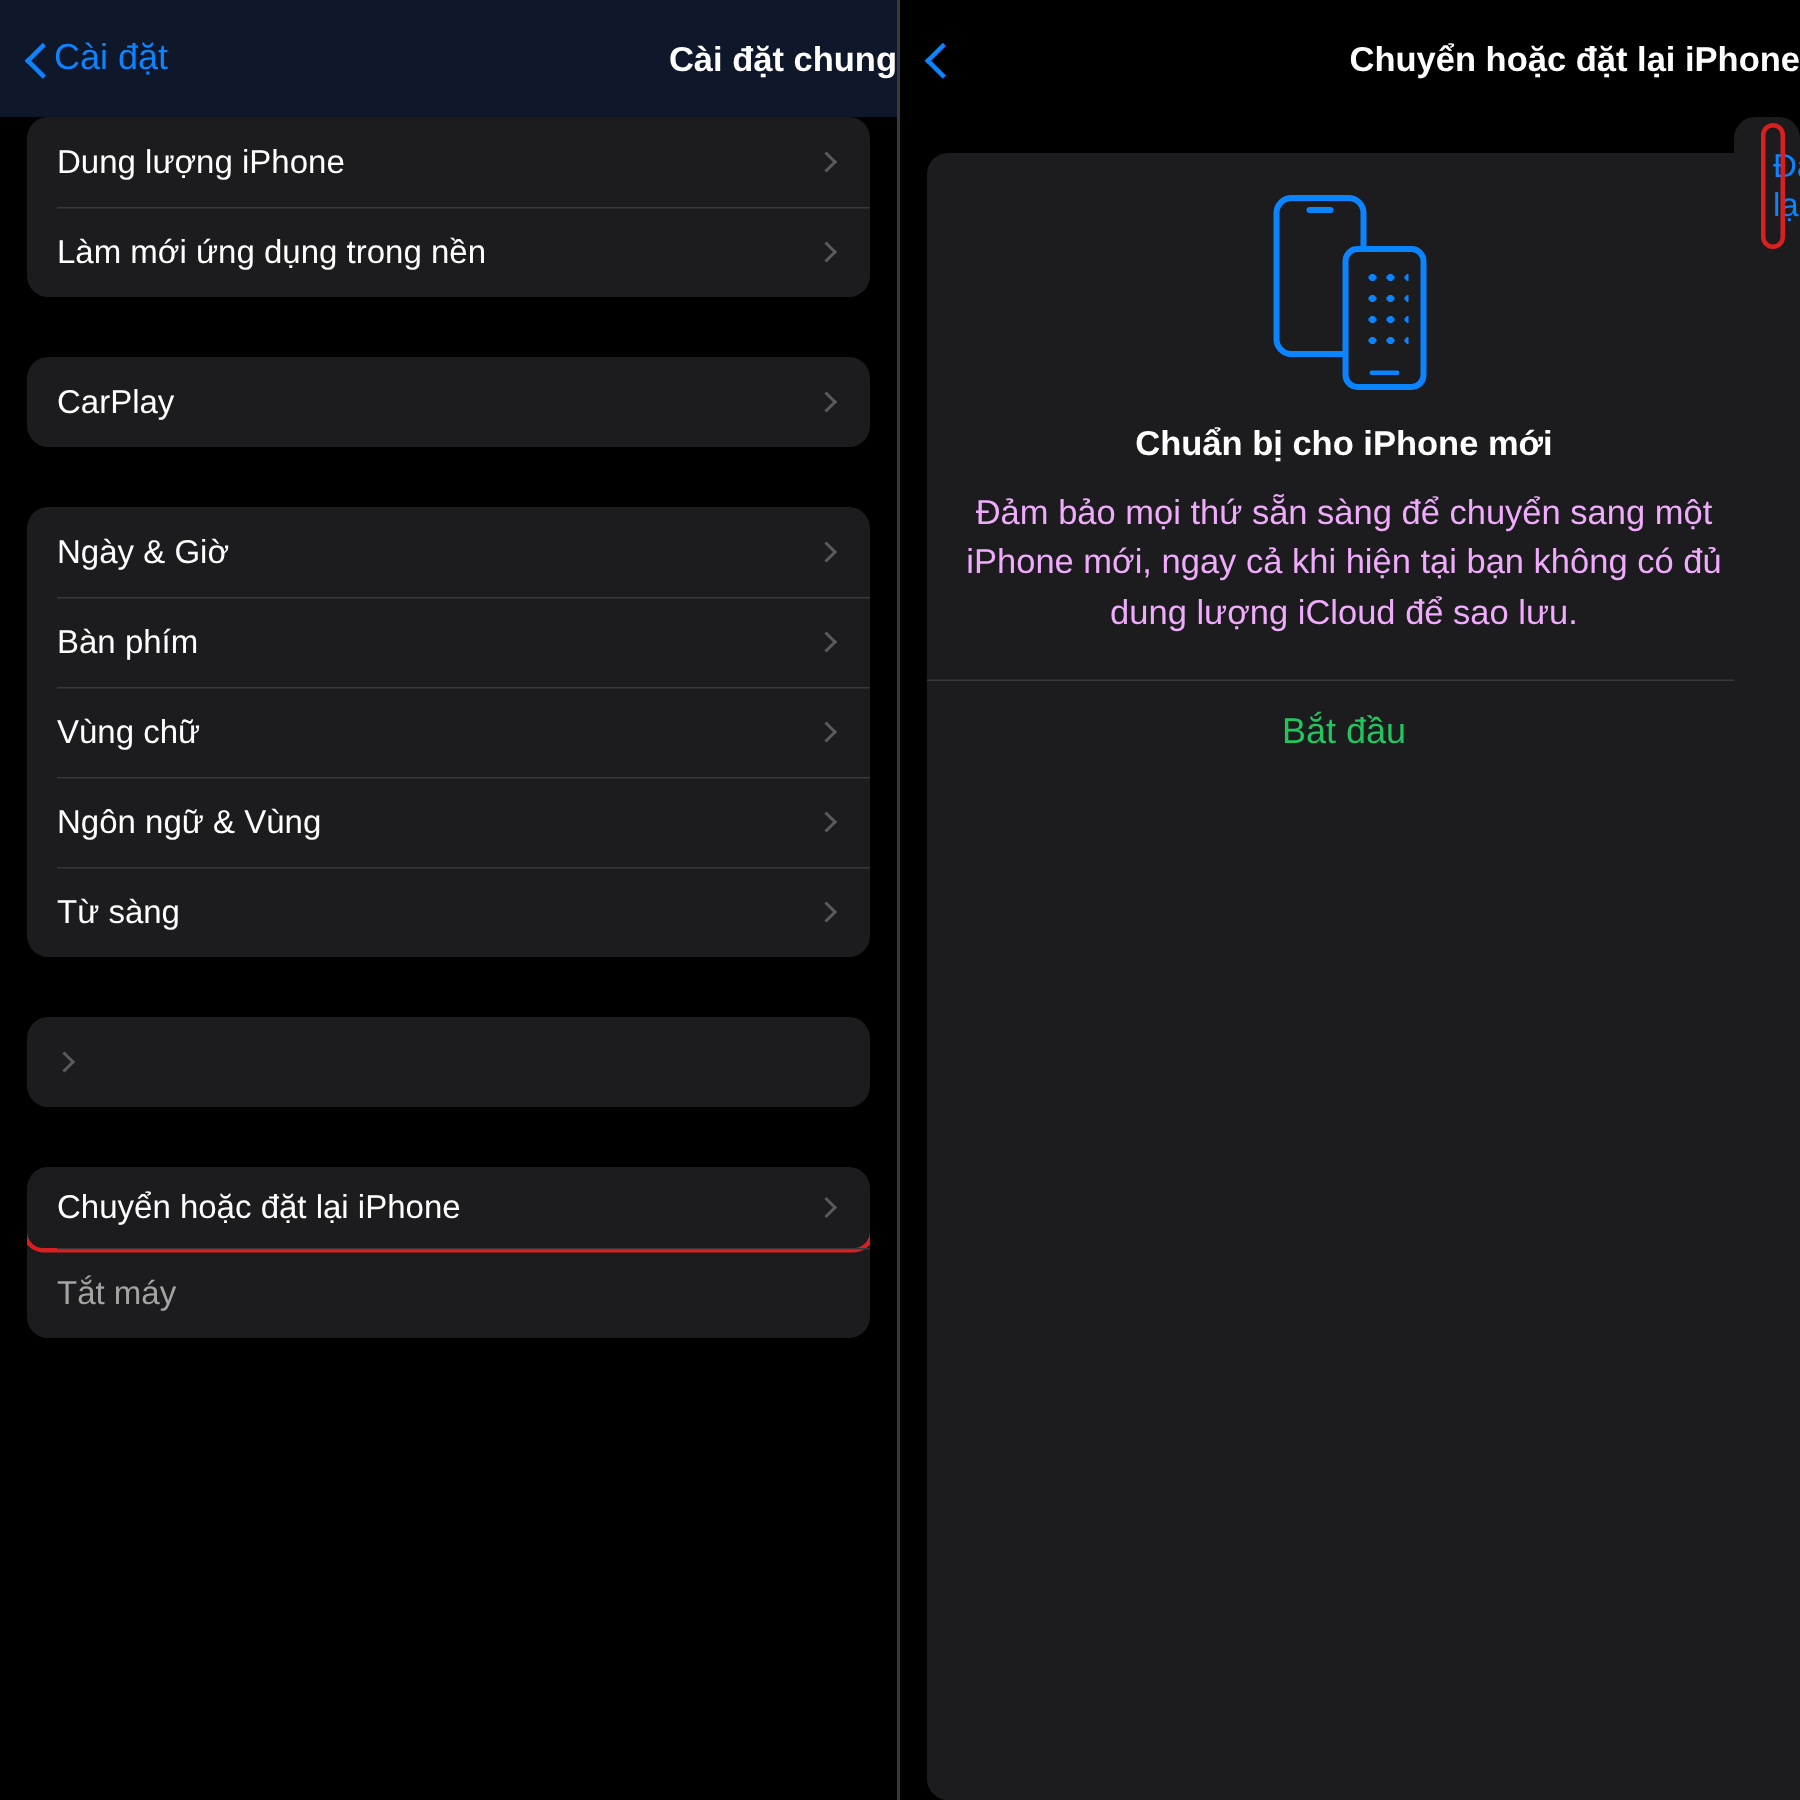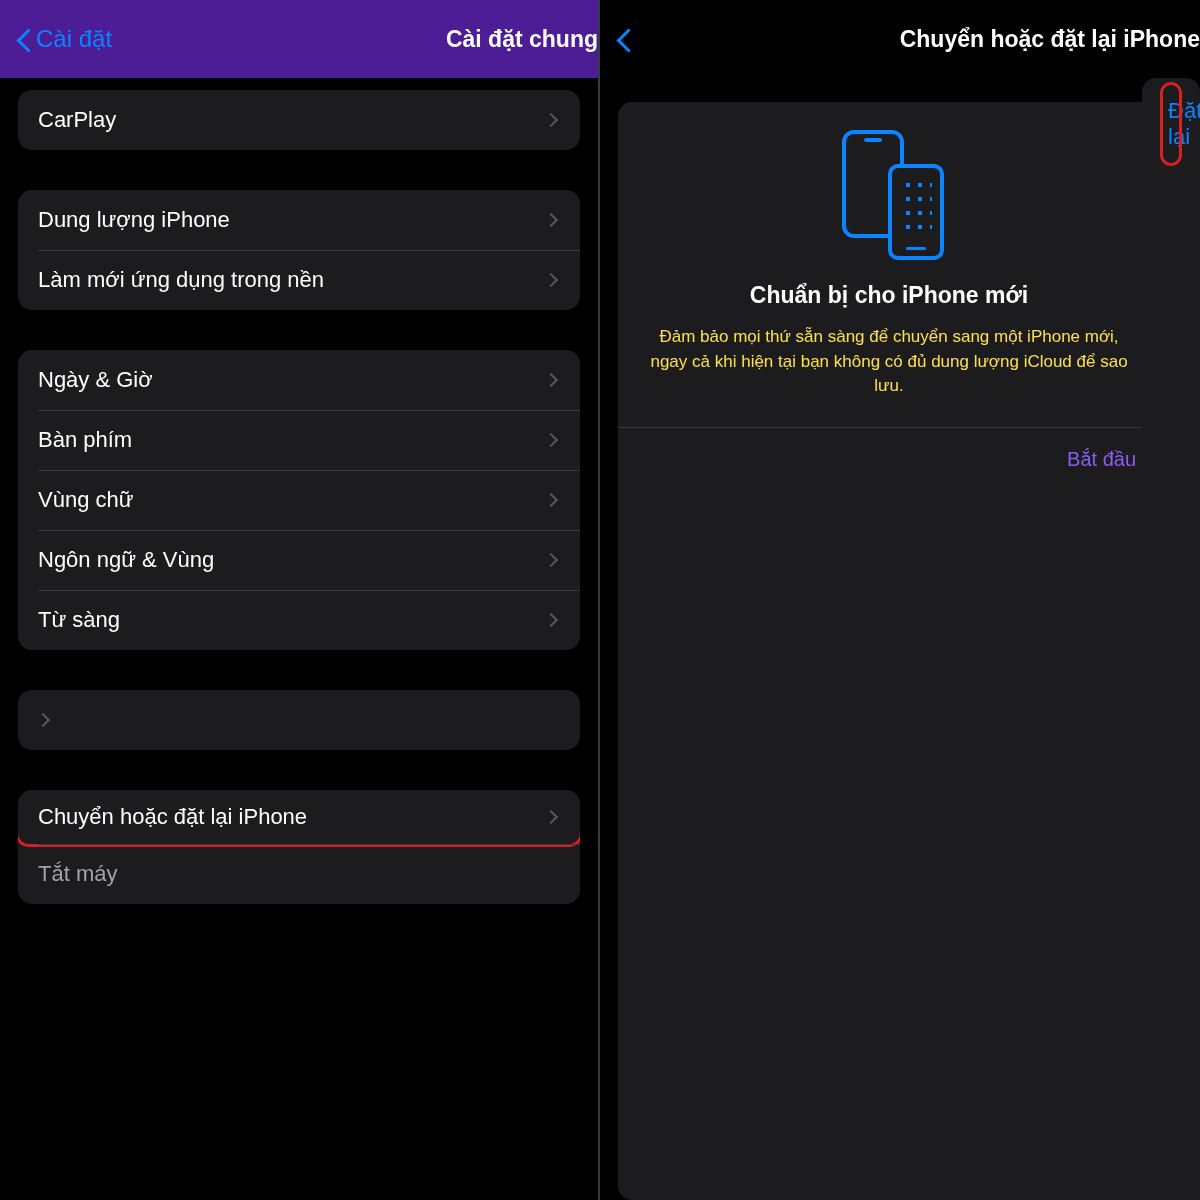--- a/index.html
+++ b/index.html
@@ -1,19 +1,19 @@
 <!DOCTYPE html>
 <html><head>
 <meta charset="utf-8">
 <style>
 * { margin: 0; padding: 0; box-sizing: border-box; font-family: -apple-system, BlinkMacSystemFont, "Segoe UI", sans-serif; }
 body { background: #3a3a3a; width: 1200px; height: 1200px; display: flex; }
 .phone { width: 600px; height: 1200px; background: #000; display: flex; flex-direction: column; overflow: hidden; }
 .phone.left { border-right: 2px solid #3a3a3a; }
-.nav-bar { height: 78px; display: flex; align-items: center; position: relative; background: #4c1d95; }
+.nav-bar { height: 78px; display: flex; align-items: center; position: relative; background: #0f172a; }
 .nav-bar.dark { background: #000; }
 .back-arrow { position: absolute; left: 16px; display: flex; align-items: center; gap: 4px; color: #0a84ff; font-size: 24px; }
 .chevron-left { width: 16px; height: 28px; position: relative; }
 .chevron-left::before { content: ''; position: absolute; width: 14px; height: 14px; border-left: 3px solid #0a84ff; border-bottom: 3px solid #0a84ff; transform: rotate(45deg); top: 7px; left: 4px; }
 .nav-title { position: absolute; left: 0; right: 0; text-align: right; color: #fff; font-size: 23px; font-weight: 600; }
 .content { flex: 1; padding: 0 18px; overflow-y: auto; }
 .group { background: #1c1c1e; border-radius: 14px; margin-bottom: 40px; overflow: hidden; }
 .group.first { margin-top: 12px; }
 .row { display: flex; align-items: center; min-height: 60px; padding: 14px 20px; position: relative; }
 .row + .row::before { content: ''; position: absolute; top: 0; left: 20px; right: 0; height: 1px; background: #38383a; }
@@ -23,56 +23,56 @@
 .highlight-red { border: 3px solid #d92020; border-radius: 14px; margin: -3px; }
 .card { background: #1c1c1e; border-radius: 14px; margin: 24px 0 0 0; padding: 28px 24px 22px 24px; text-align: center; }
 .phone-icons { display: flex; justify-content: center; margin-bottom: 22px; }
 .phone-icon-wrap { position: relative; width: 110px; height: 130px; }
 .phone-big { position: absolute; left: 8px; top: 0; width: 62px; height: 108px; border: 4px solid #0a84ff; border-radius: 12px; }
 .phone-big::after { content: ''; position: absolute; top: 4px; left: 18px; width: 18px; height: 4px; background: #0a84ff; border-radius: 2px; }
 .phone-small { position: absolute; right: 0; top: 34px; width: 56px; height: 96px; border: 4px solid #0a84ff; border-radius: 10px; background: #1c1c1e; }
 .phone-small::before { content: ''; position: absolute; top: 8px; left: 8px; right: 8px; bottom: 24px; background-image: radial-gradient(circle, #0a84ff 2.5px, transparent 2.5px); background-size: 12px 14px; background-position: 2px 2px; }
 .phone-small::after { content: ''; position: absolute; bottom: 6px; left: 50%; transform: translateX(-50%); width: 20px; height: 3px; background: #0a84ff; border-radius: 2px; }
 .card-title { color: #fff; font-size: 23px; font-weight: 600; margin-bottom: 16px; }
-.card-desc { color: #fde047; font-size: 17px; line-height: 1.45; }
+.card-desc { color: #f0abfc; font-size: 23px; line-height: 1.45; }
 .card-divider { height: 1px; background: #38383a; margin: 28px -24px 0 -24px; }
-.card-action { color: #8b5cf6; font-size: 20px; padding-top: 20px; text-align: right; }
+.card-action { color: #22c55e; font-size: 24px; padding-top: 20px; }
 .phone.right .content { display: flex; flex-direction: row; }
 .spacer { flex: 1; }
 .bottom-list { background: #1c1c1e; border-radius: 14px 14px 0 0; margin: 0 -18px; overflow: hidden; }
 .bottom-row { padding: 20px 26px; position: relative; }
 .bottom-row + .bottom-row::before { content: ''; position: absolute; top: 0; left: 38px; right: 0; height: 1px; background: #38383a; }
 .bottom-row-label { color: #0a84ff; font-size: 22px; }
 .highlight-red-row { position: absolute; left: 18px; right: 18px; top: 4px; bottom: 4px; border: 3px solid #d92020; border-radius: 14px; pointer-events: none; }
 </style>
 </head>
 <body>
 
 <div class="phone left">
   <div class="nav-bar">
     <div class="back-arrow">
       <span class="chevron-left"></span>
       <span>Cài đặt</span>
     </div>
     <div class="nav-title">Cài đặt chung</div>
   </div>
   <div class="content">
-    <div class="group first">
-      <div class="row">
-        <span class="row-label">CarPlay</span>
-        <span class="chevron-right"></span>
-      </div>
-    </div>
     <div class="group">
       <div class="row">
         <span class="row-label">Dung lượng iPhone</span>
         <span class="chevron-right"></span>
       </div>
       <div class="row">
         <span class="row-label">Làm mới ứng dụng trong nền</span>
+        <span class="chevron-right"></span>
+      </div>
+    </div>
+    <div class="group first">
+      <div class="row">
+        <span class="row-label">CarPlay</span>
         <span class="chevron-right"></span>
       </div>
     </div>
     <div class="group">
       <div class="row">
         <span class="row-label">Ngày &amp; Giờ</span>
         <span class="chevron-right"></span>
       </div>
       <div class="row">
         <span class="row-label">Bàn phím</span>

